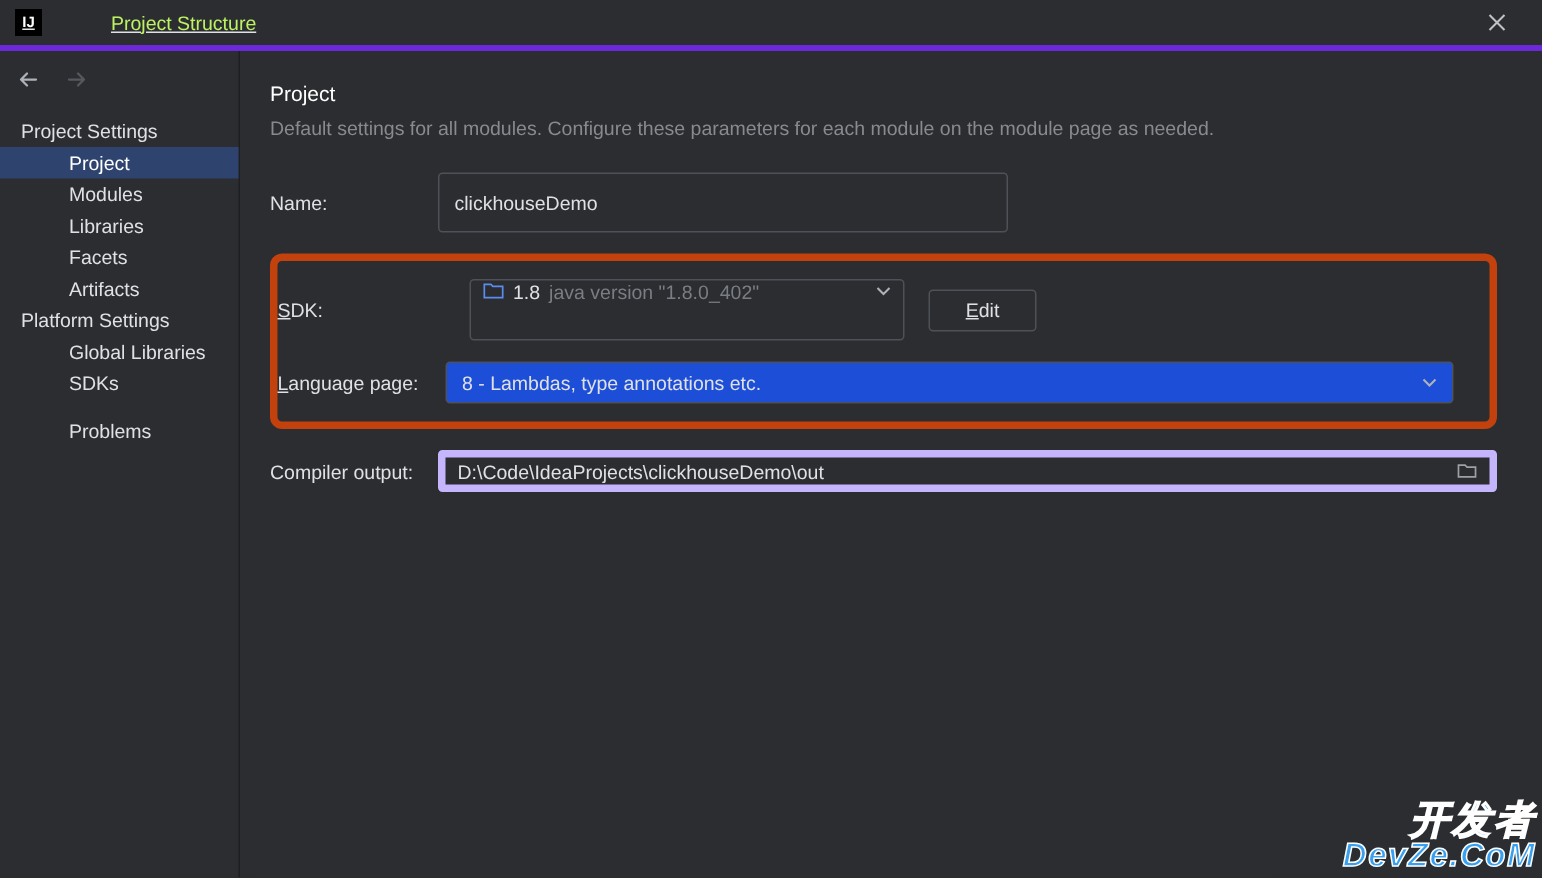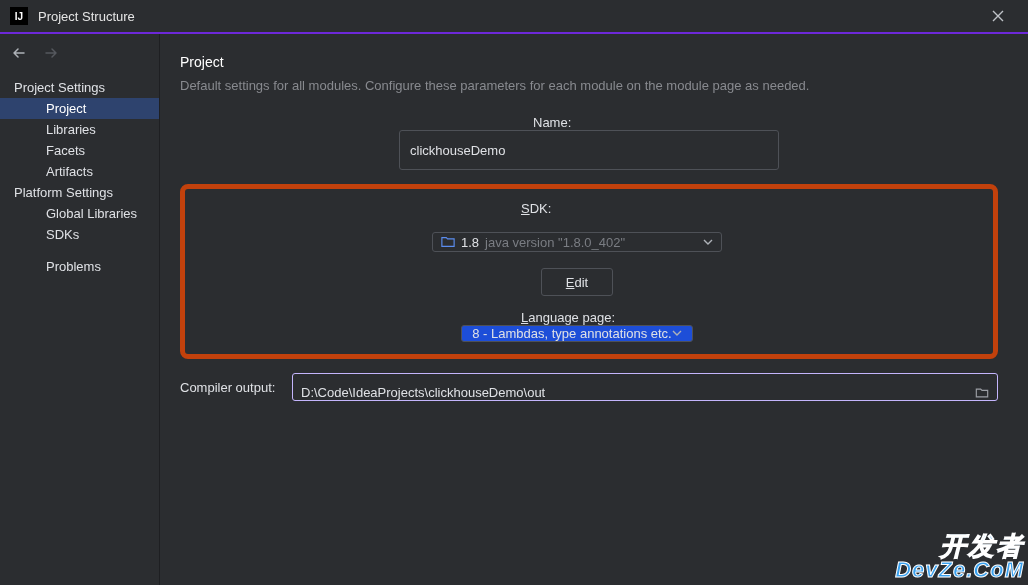--- a/index.html
+++ b/index.html
@@ -12,38 +12,39 @@
       height: 585px;
       overflow: hidden;
       position: relative;
     }
     .titlebar {
       height: 34px;
       display: flex;
       align-items: center;
       padding: 0 10px;
       background: #2b2d30;
-      border-bottom: 2px solid #6d28d9;
+      border-bottom: 4px solid #6d28d9;
+      text-decoration: underline;
     }
     .app-icon {
       width: 18px;
       height: 18px;
       background: #000;
       display: flex;
       align-items: center;
       justify-content: center;
       margin-right: 10px;
     }
     .app-icon-inner {
       color: #fff;
       font-weight: bold;
       font-size: 10px;
       font-family: Arial;
     }
-    .title-text { color: #e5e5e5; font-size: 13px; }
+    .title-text { color: #bef264; font-size: 13px; margin-left: 36px; }
     .title-spacer { flex: 1; }
     .close-btn {
       width: 40px;
       height: 28px;
       display: flex;
       align-items: center;
       justify-content: center;
       cursor: pointer;
       color: #bfc3c8;
     }
@@ -92,21 +93,20 @@
     }
     .page-subtitle {
       color: #888a8f;
       font-size: 13px;
       margin-bottom: 22px;
     }
     .form-row {
       display: flex;
       align-items: center;
       margin-bottom: 14px;
-      flex-direction: column;
     }
     .form-label {
       width: 112px;
       color: #dfe1e5;
       font-size: 13px;
     }
     .underline-char { text-decoration: underline; }
     .text-input {
       background: #2b2d30;
       border: 1px solid #4e5157;
@@ -123,26 +123,26 @@
       padding: 12px 24px 12px 0;
       margin-bottom: 14px;
     }
     .sdk-row {
       display: flex;
       align-items: center;
       gap: 16px;
     }
     .sdk-select {
       width: 290px;
-      height: 20px;
+      height: 41px;
       background: #2b2d30;
       border: 1px solid #4e5157;
       border-radius: 3px;
       display: flex;
-      align-items: center;
+      align-items: flex-start;
       padding: 0 8px;
       cursor: pointer;
       gap: 6px;
     }
     .sdk-icon { color: #5b8def; display:flex; align-items:center; }
     .sdk-icon svg { width: 14px; height: 14px; }
     .sdk-version { color: #dfe1e5; font-size: 13px; }
     .sdk-detail { color: #7a7d83; font-size: 13px; }
     .sdk-chevron { margin-left: auto; color: #aeb2b8; }
     .sdk-chevron svg { width: 10px; height: 10px; }
@@ -170,24 +170,24 @@
     }
     .lang-select .sdk-chevron { margin-left: auto; }
     .compiler-row {
       display: flex;
       align-items: center;
     }
     .compiler-input {
       flex: 1;
       height: 28px;
       background: #2b2d30;
-      border: 1px solid #c4b5fd;
-      border-radius: 3px;
-      display: flex;
-      align-items: flex-end;
+      border: 5px solid #c4b5fd;
+      border-radius: 3px;
+      display: flex;
+      align-items: center;
       padding: 0 8px;
       color: #dfe1e5;
     }
     .compiler-text { flex: 1; }
     .folder-icon { color: #9da0a6; display:flex; align-items:center; }
     .folder-icon svg { width: 14px; height: 14px; }
     .helper-text {
       color: #888a8f;
       font-size: 13px;
       margin-top: 8px;
@@ -242,20 +242,21 @@
           </svg>
       </span>
       <span class="nav-arrow dim">
         <svg viewBox="0 0 14 14">
             <path d="M2 7 H12 M8 3 L12 7 L8 11" stroke="currentColor" stroke-width="1.5" fill="none" stroke-linecap="round" stroke-linejoin="round"></path>
           </svg>
       </span>
     </div>
     <div class="section-header">Project Settings</div>
     <div class="sidebar-item selected">Project</div>
+    <div class="sidebar-item">Modules</div>
     <div class="sidebar-item">Libraries</div>
     <div class="sidebar-item">Facets</div>
     <div class="sidebar-item">Artifacts</div>
     <div class="section-header">Platform Settings</div>
     <div class="sidebar-item">Global Libraries</div>
     <div class="sidebar-item">SDKs</div>
     <div class="sidebar-item problems">Problems</div>
   </div>
 
   <div class="main">

